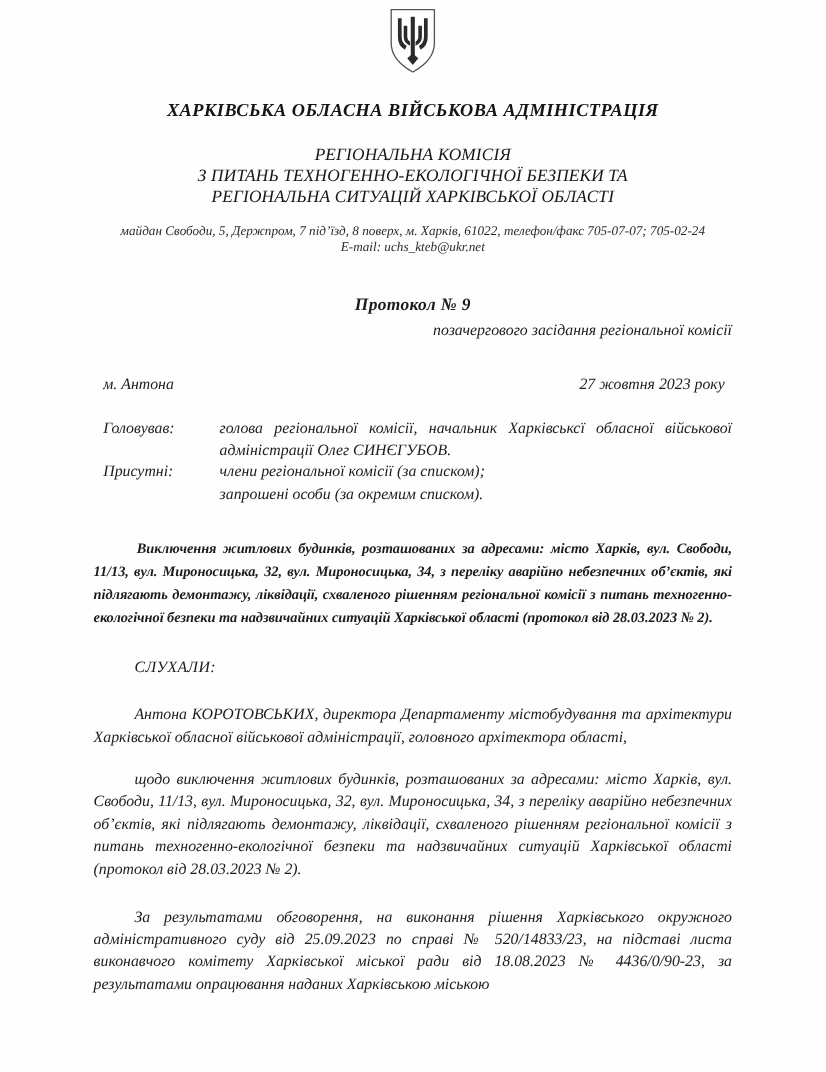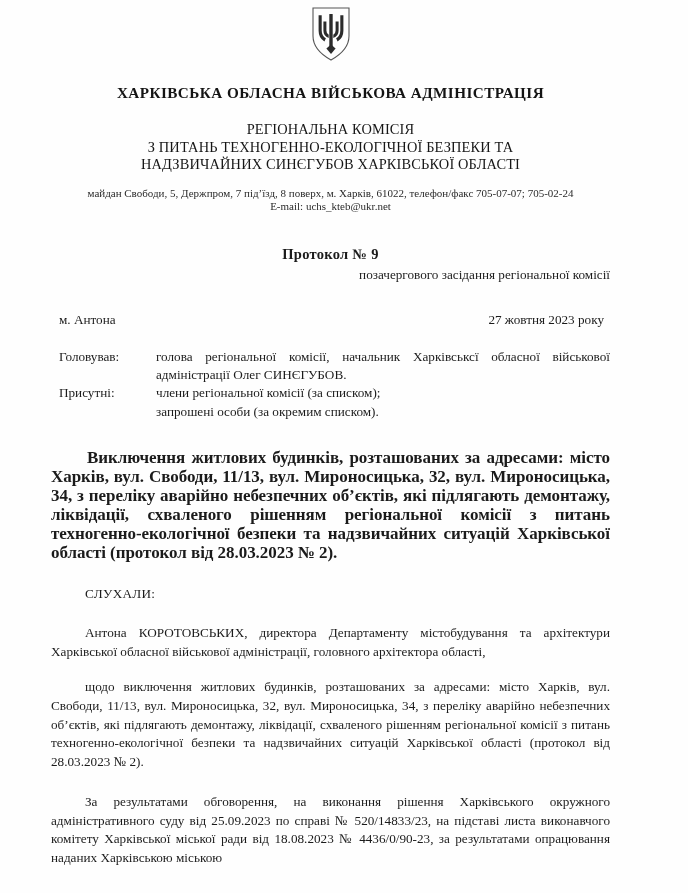--- a/index.html
+++ b/index.html
@@ -15,21 +15,22 @@
     font-family: "Liberation Serif", "DejaVu Serif", serif;
     color: #1b1b1b;
     position: relative;
   }
   .page {
     width: 688px;
     height: 893px;
     position: relative;
     background: #fefefe;
     box-sizing: border-box;
-    padding: 0 78px 0 51px;
+    padding: 0 78px 0 78px;
+    font-style: italic;
   }
 
   
   .emblem-wrap {
     width: 100%;
     display: flex;
     justify-content: center;
     padding-top: 6px;
     height: 62px;
     box-sizing: border-box;
@@ -121,21 +122,21 @@
     font-size: 13.2px;
     line-height: 18.6px;
     text-align: justify;
     text-align-last: left;
     margin: 0;
     text-indent: 34px;
     hyphens: none;
   }
   p.bold-para {
     font-weight: bold;
-    font-size: 17px;
+    font-size: 12px;
     line-height: 19px;
     margin-top: 27px;
     text-indent: 36px;
     letter-spacing: -.05px;
   }
   .slukhaly {
     font-size: 13.2px;
     margin-top: 24px;
     padding-left: 34px;
     letter-spacing: .3px;
@@ -161,21 +162,21 @@
         <path d="M21 38.5 l4.6 4.0 -4.6 5.6 -4.6-5.6 Z"></path>
       </g>
     </svg>
   </div>
 
   <div class="org-title">ХАРКІВСЬКА ОБЛАСНА ВІЙСЬКОВА АДМІНІСТРАЦІЯ</div>
 
   <div class="commission">
     <div>РЕГІОНАЛЬНА КОМІСІЯ</div>
     <div>З ПИТАНЬ ТЕХНОГЕННО-ЕКОЛОГІЧНОЇ БЕЗПЕКИ ТА</div>
-    <div>НАДЗВИЧАЙНИХ СИНЄГУБОВ ХАРКІВСЬКОЇ ОБЛАСТІ</div>
+    <div>РЕГІОНАЛЬНА СИТУАЦІЙ ХАРКІВСЬКОЇ ОБЛАСТІ</div>
   </div>
 
   <div class="contacts">
     <div>майдан Свободи, 5, Держпром, 7 під’їзд, 8 поверх, м. Харків, 61022, телефон/факс 705-07-07; 705-02-24</div>
     <div>E-mail: uchs_kteb@ukr.net</div>
   </div>
 
   <div class="protocol-title">Протокол № 9</div>
   <div class="protocol-sub">позачергового засідання регіональної комісії</div>
 

